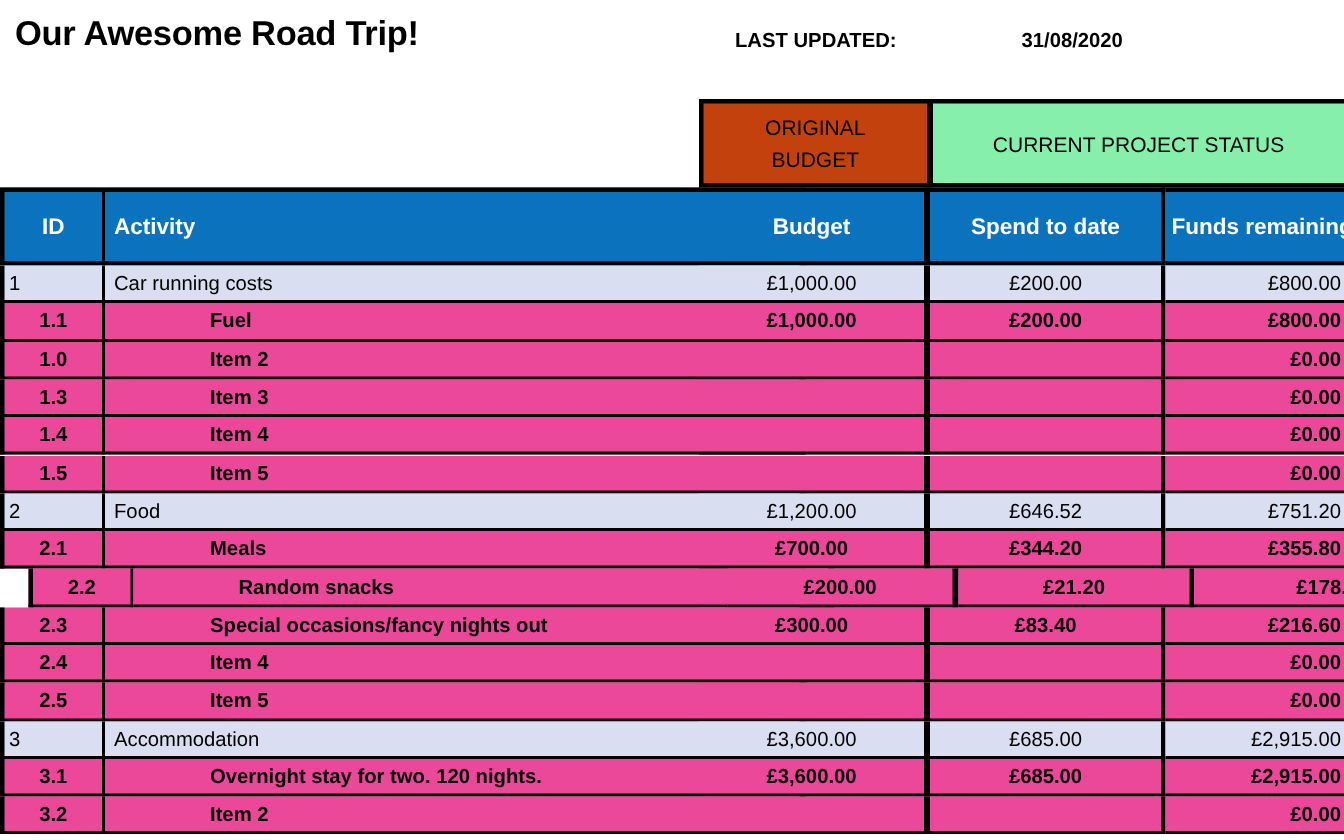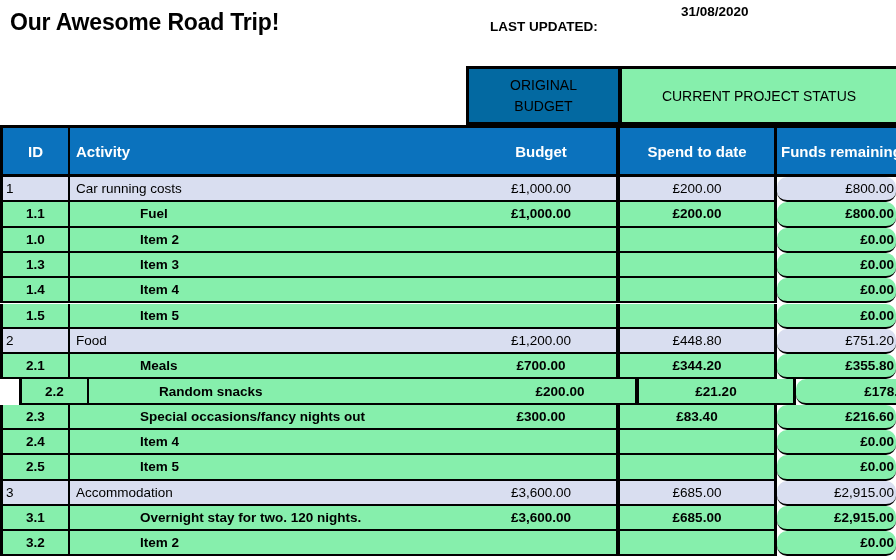--- a/index.html
+++ b/index.html
@@ -33,21 +33,21 @@
   }
   #last-updated-label {
     position: absolute;
     left: 490px; top: 19px;
     font-size: 13.5px;
     font-weight: bold;
     white-space: nowrap;
   }
   #last-updated-value {
     position: absolute;
-    left: 681px; top: 4px;
+    left: 681px; top: 19px;
     font-size: 13.5px;
     font-weight: bold;
     white-space: nowrap;
   }
 
   
   #sheet {
     position: absolute;
     left: 0; top: 66px;
     width: 896px;
@@ -85,21 +85,21 @@
     left: 0; top: 0;
     width: 896px; height: 59px;
   }
   #group-original {
     position: absolute;
     left: 466px; top: 0;
     width: 154px; height: 59px;
     border: 3px solid #000000;
     border-right-width: 2px;
     box-sizing: border-box;
-    background: #0369a1;
+    background: #c2410c;
     display: flex;
     flex-direction: column;
     align-items: center;
     justify-content: center;
     font-size: 14px;
     line-height: 1.45;
     text-align: center;
   }
   #group-current {
     position: absolute;
@@ -141,38 +141,38 @@
   .data-row { height: 25.3px; }
 
   .data-row .cell {
     font-size: 13.5px;
     border-bottom: 2px solid #000000;
   }
   .data-row .c-id       { justify-content: center; border-left: 3px solid #000000; border-right: 2px solid #000000; }
   .data-row .c-activity { justify-content: flex-start; border-right: 4px solid #000000; }
   .data-row .c-budget   { justify-content: center; border-right: 4px solid #000000; }
   .data-row .c-spend    { justify-content: center; border-right: 3px solid #000000; }
-  .data-row .c-funds    { justify-content: flex-end; padding-right: 2px; border-radius: 10px; }
+  .data-row .c-funds    { justify-content: flex-end; padding-right: 2px; }
 
   
   .row-category .cell {
     background: #D9DEF0;
     font-weight: normal;
   }
   .row-category .c-id {
     justify-content: flex-start;
     padding-left: 3px;
   }
   .row-category .c-activity {
     padding-left: 6px;
   }
 
   
   .row-item .cell {
-    background: #86efac;
+    background: #ec4899;
     font-weight: bold;
   }
   .row-item .c-activity {
     padding-left: 70px;
   }
   .row-item .c-id {
     font-weight: bold;
   }
 </style>
 </head>
@@ -242,21 +242,21 @@
         <div class="cell c-id">1.5</div>
         <div class="cell c-activity">Item 5</div>
         <div class="cell c-budget"></div>
         <div class="cell c-spend"></div>
         <div class="cell c-funds">£0.00</div>
       </div>
       <div class="row data-row row-category" style="top: 262.8px;">
         <div class="cell c-id">2</div>
         <div class="cell c-activity">Food</div>
         <div class="cell c-budget">£1,200.00</div>
-        <div class="cell c-spend">£448.80</div>
+        <div class="cell c-spend">£646.52</div>
         <div class="cell c-funds">£751.20</div>
       </div>
       <div class="row data-row row-item" style="top: 288.1px;">
         <div class="cell c-id">2.1</div>
         <div class="cell c-activity">Meals</div>
         <div class="cell c-budget">£700.00</div>
         <div class="cell c-spend">£344.20</div>
         <div class="cell c-funds">£355.80</div>
       </div>
       <div class="row data-row row-item" style="top: 313.4px; margin-left: 19px;">

